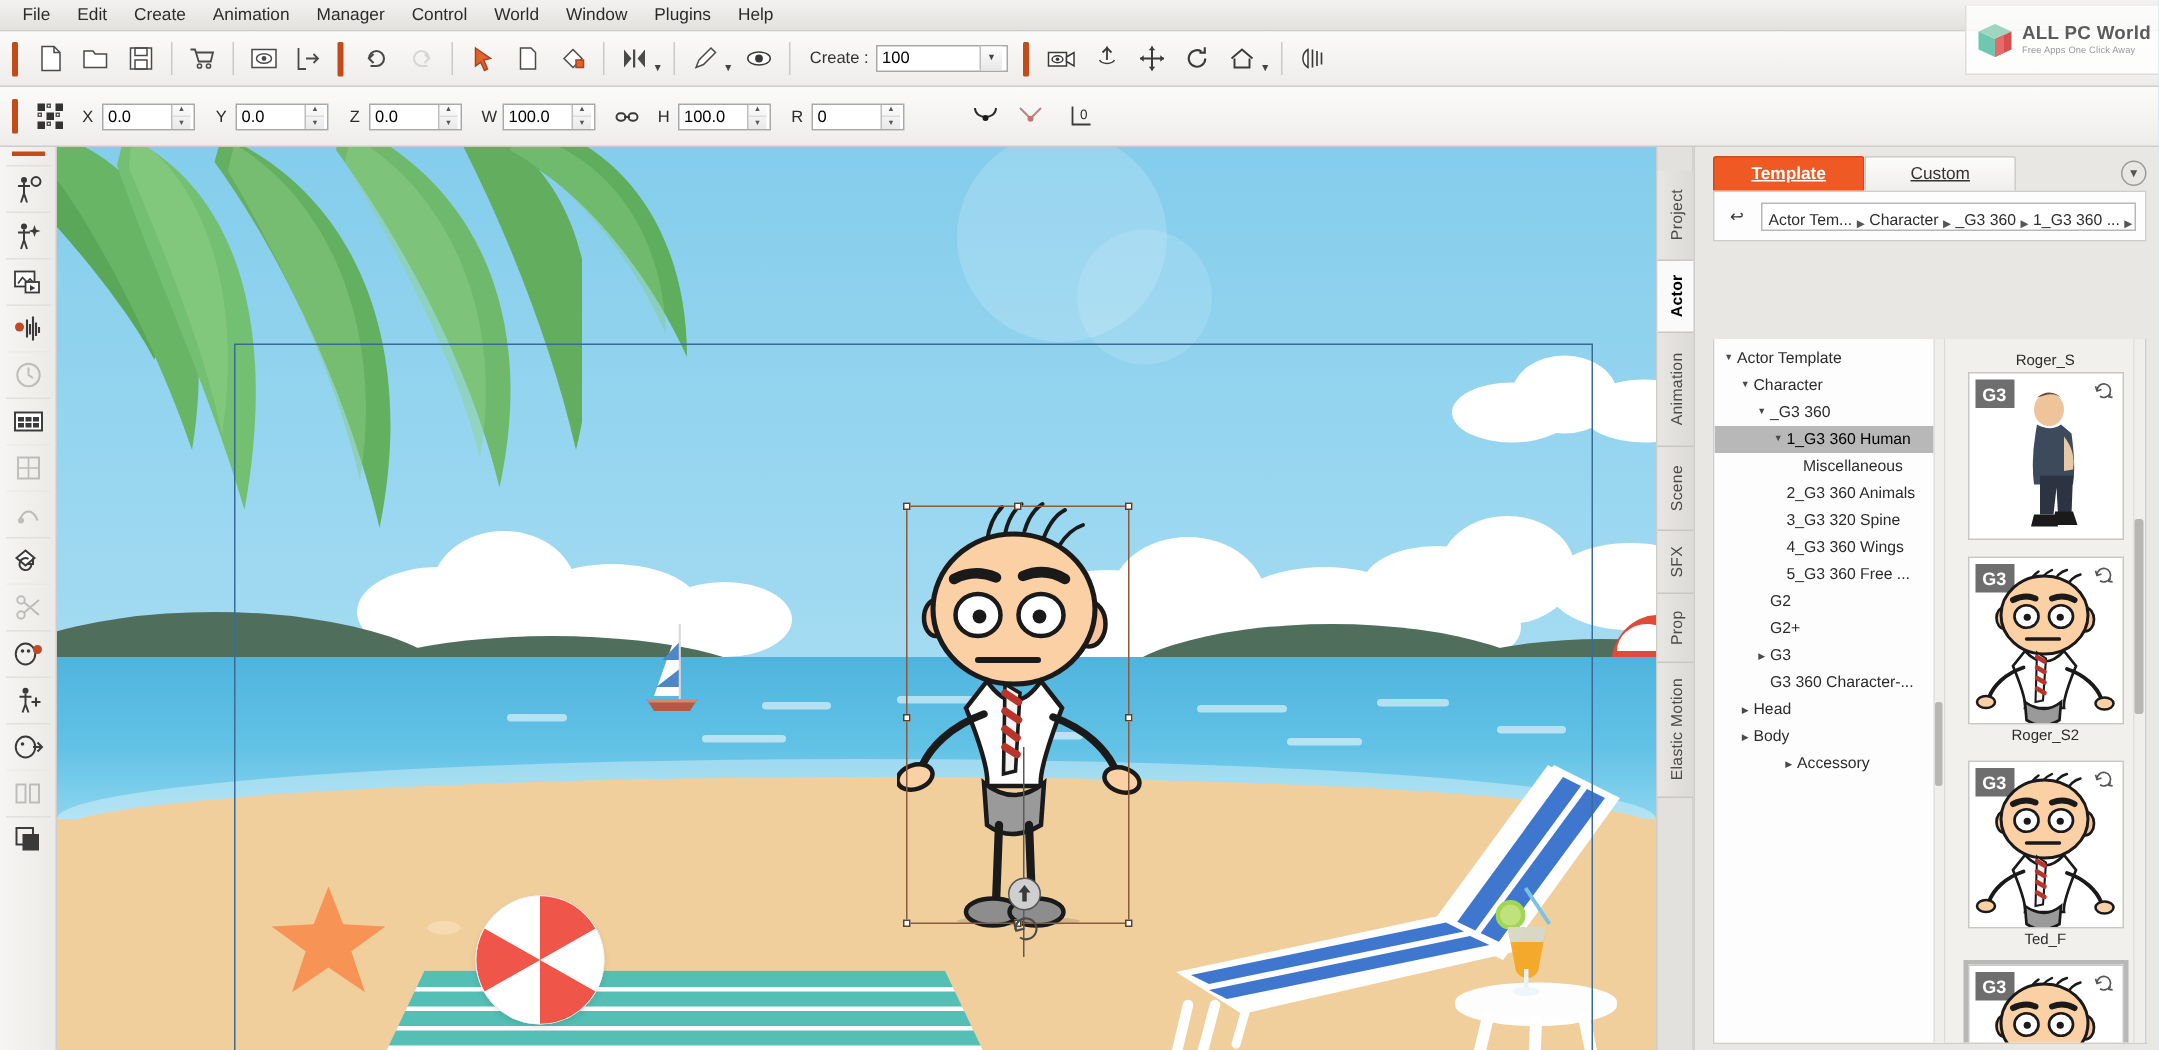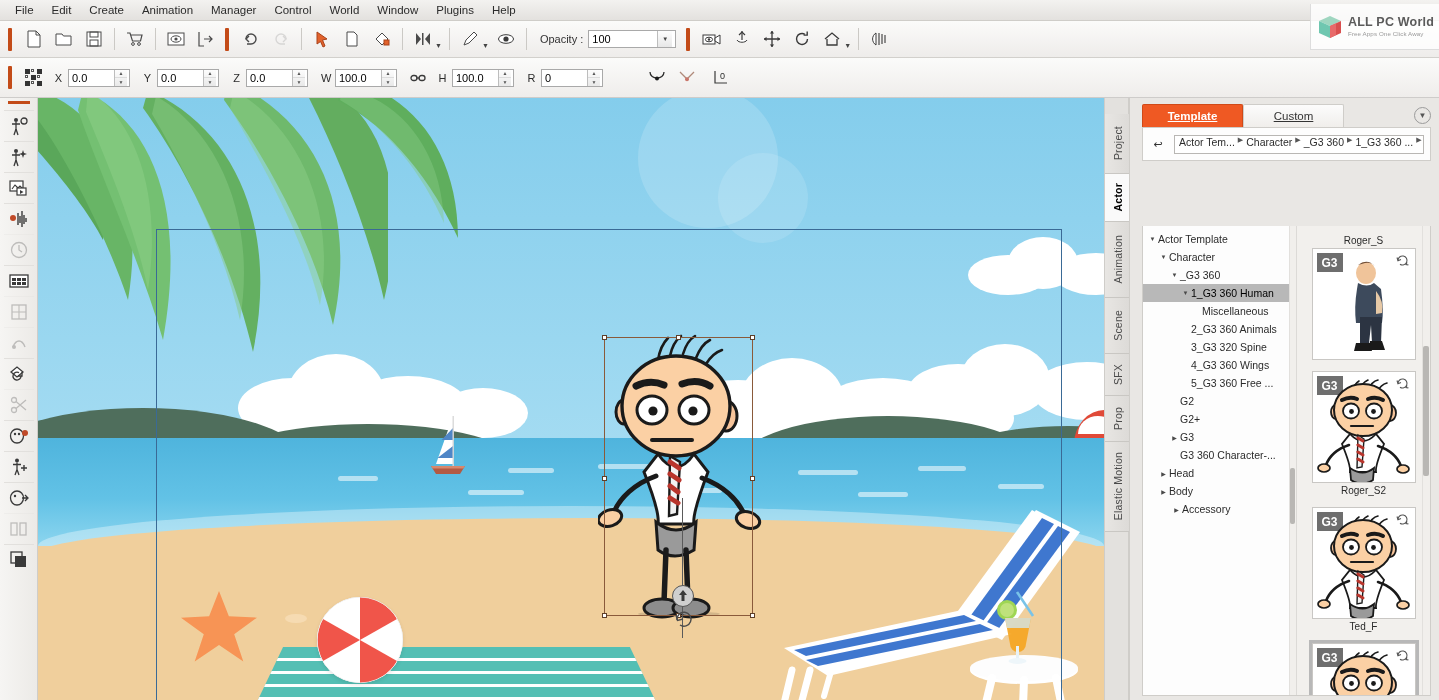--- a/index.html
+++ b/index.html
@@ -231,21 +231,21 @@
     margin-left: auto; width: 17px; height: 17px; border: 1px solid #9b9b9b; border-radius: 50%;
     display: flex; align-items: center; justify-content: center; font-size: 8px; color: #555;
   }
   .cm-crumbwrap {
     margin: 0 8px 0 12px; background: #fdfdfd; border: 1px solid #cfcdc9; border-top: 1px solid #cfcdc9;
     height: 34px; display: flex; align-items: center; padding: 0 6px; gap: 7px;
   }
   .cm-back { width: 18px; height: 16px; display: flex; align-items: center; justify-content: center; color: #333; }
   .crumbs {
     flex: 1; height: 19px; border: 1px solid #b9b7b4; background: #fff;
-    display: flex; align-items: flex-start; padding: 0 4px; gap: 3px; overflow: hidden;
+    display: flex; align-items: flex-end; padding: 0 4px; gap: 3px; overflow: hidden;
   }
   .crumb { font-size: 10.5px; color: #2c2c2c; white-space: nowrap; }
   .crumb-sep { font-size: 7px; color: #555; }
 
   .cm-body {
     position: absolute; left: 12px; top: 128px; right: 8px; bottom: 4px;
     display: flex; background: #fdfdfd; border: 1px solid #cfcdc9; border-top: 0;
   }
   .tree {
     width: 154px; background: #fdfdfd; overflow: hidden;
@@ -413,21 +413,21 @@
     <span class="tb-caret">▼</span>
     <div class="tb-btn">
       <svg width="18" height="18" viewBox="0 0 18 18">
           <ellipse cx="9" cy="9" rx="7.5" ry="4.3" fill="#fff" stroke="#3a3a3a"></ellipse>
           <circle cx="9" cy="9" r="2.6" fill="#3a3a3a"></circle>
         </svg>
     </div>
     <div class="tb-sep"></div>
 
     <div class="opacity-wrap">
-      <span class="opacity-label">Opacity :</span>
+      <span class="opacity-label">Create :</span>
       <div class="spin-box" style="width:88px">
         <input style="width: 68px;" value="100">
         <div class="combo-arrow">▼</div>
       </div>
     </div>
 
     <div class="tb-orange"></div>
     <div class="tb-btn">
       <svg width="20" height="18" viewBox="0 0 20 18">
           <rect x="1" y="5" width="12" height="9" fill="#fff" stroke="#3a3a3a"></rect>
@@ -1014,21 +1014,21 @@
             <span>G3 360 Character-...</span>
           </div>
           <div class="tnode" style="padding-left: 15px;">
             <span class="tarrow">▶</span>
             <span>Head</span>
           </div>
           <div class="tnode" style="padding-left: 15px;">
             <span class="tarrow">▶</span>
             <span>Body</span>
           </div>
-          <div class="tnode" style="padding-left: 28px;">
+          <div class="tnode" style="padding-left: 28px; margin-left: 16px;">
             <span class="tarrow">▶</span>
             <span>Accessory</span>
           </div>
           <div class="tree-scroll">
           <div class="tree-thumb"></div>
         </div>
       </div>
       <div class="thumbs" id="thumbs">
         <div class="thumb-cell">
             <div class="thumb-label above">Roger_S</div>

